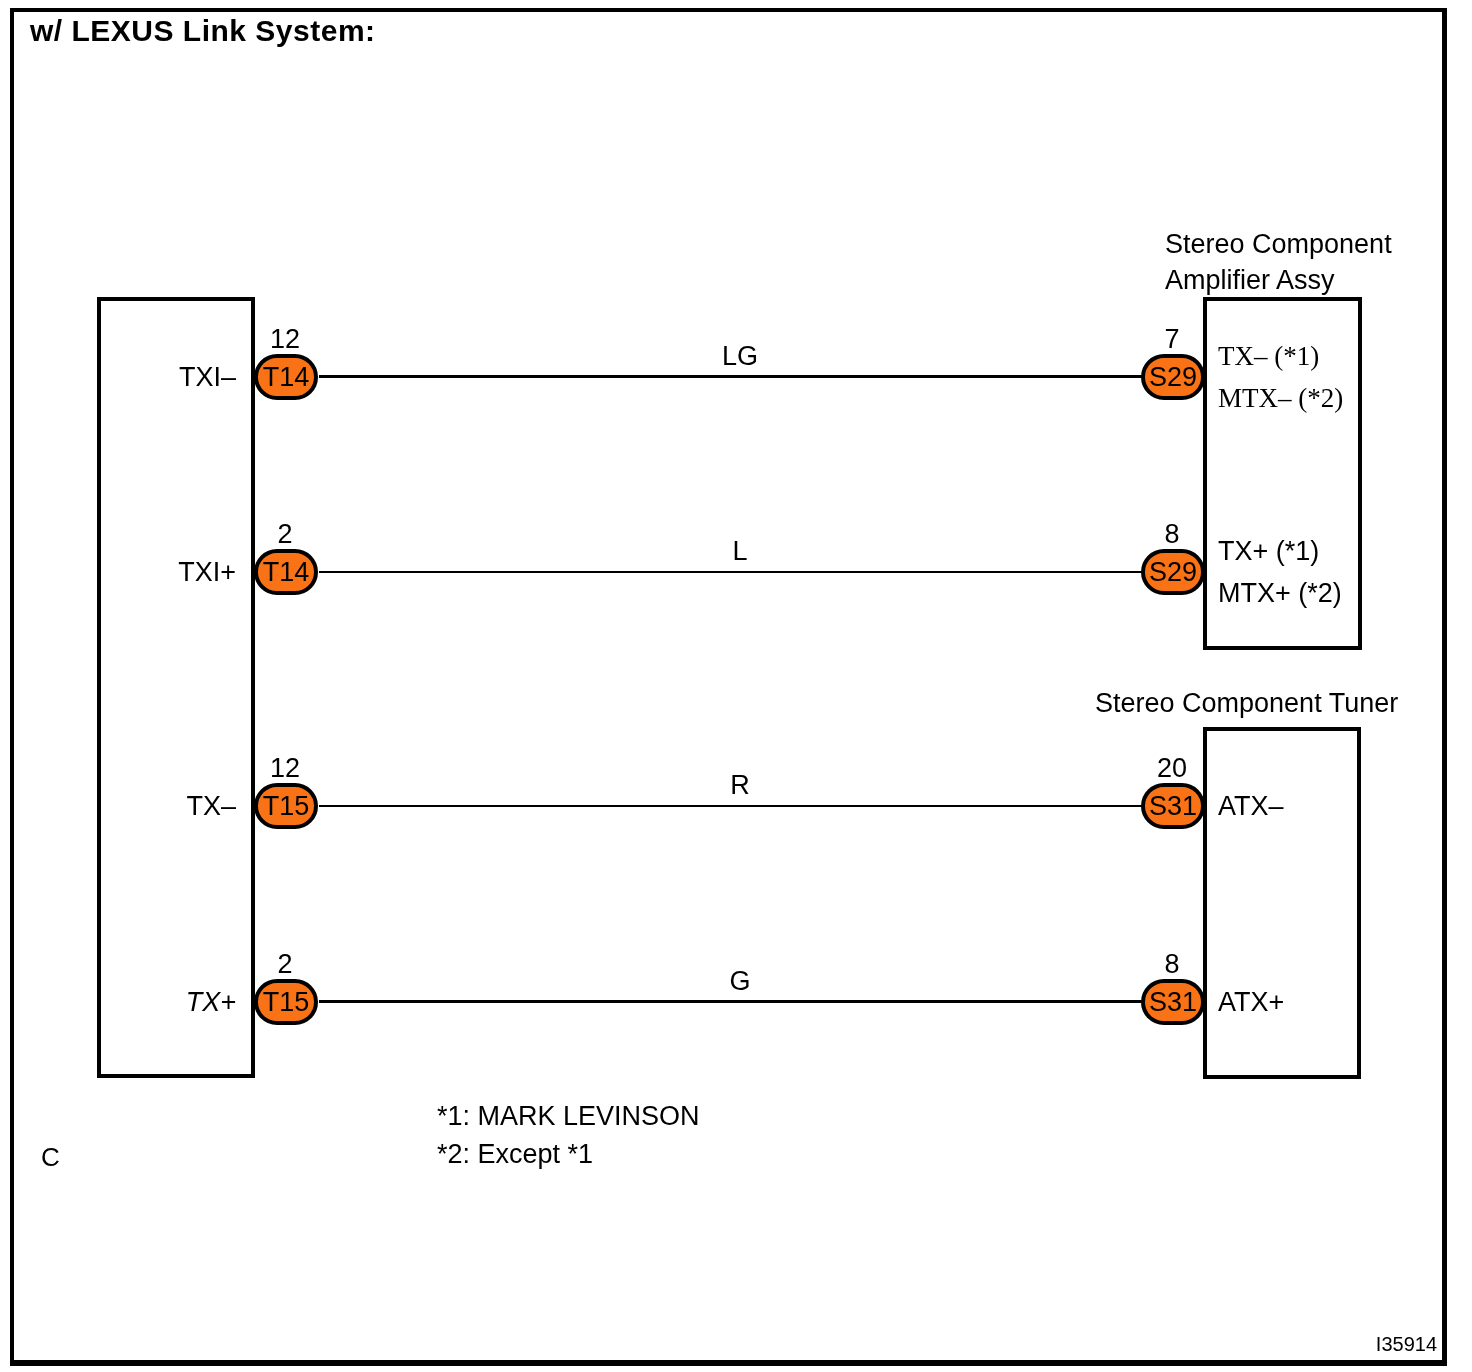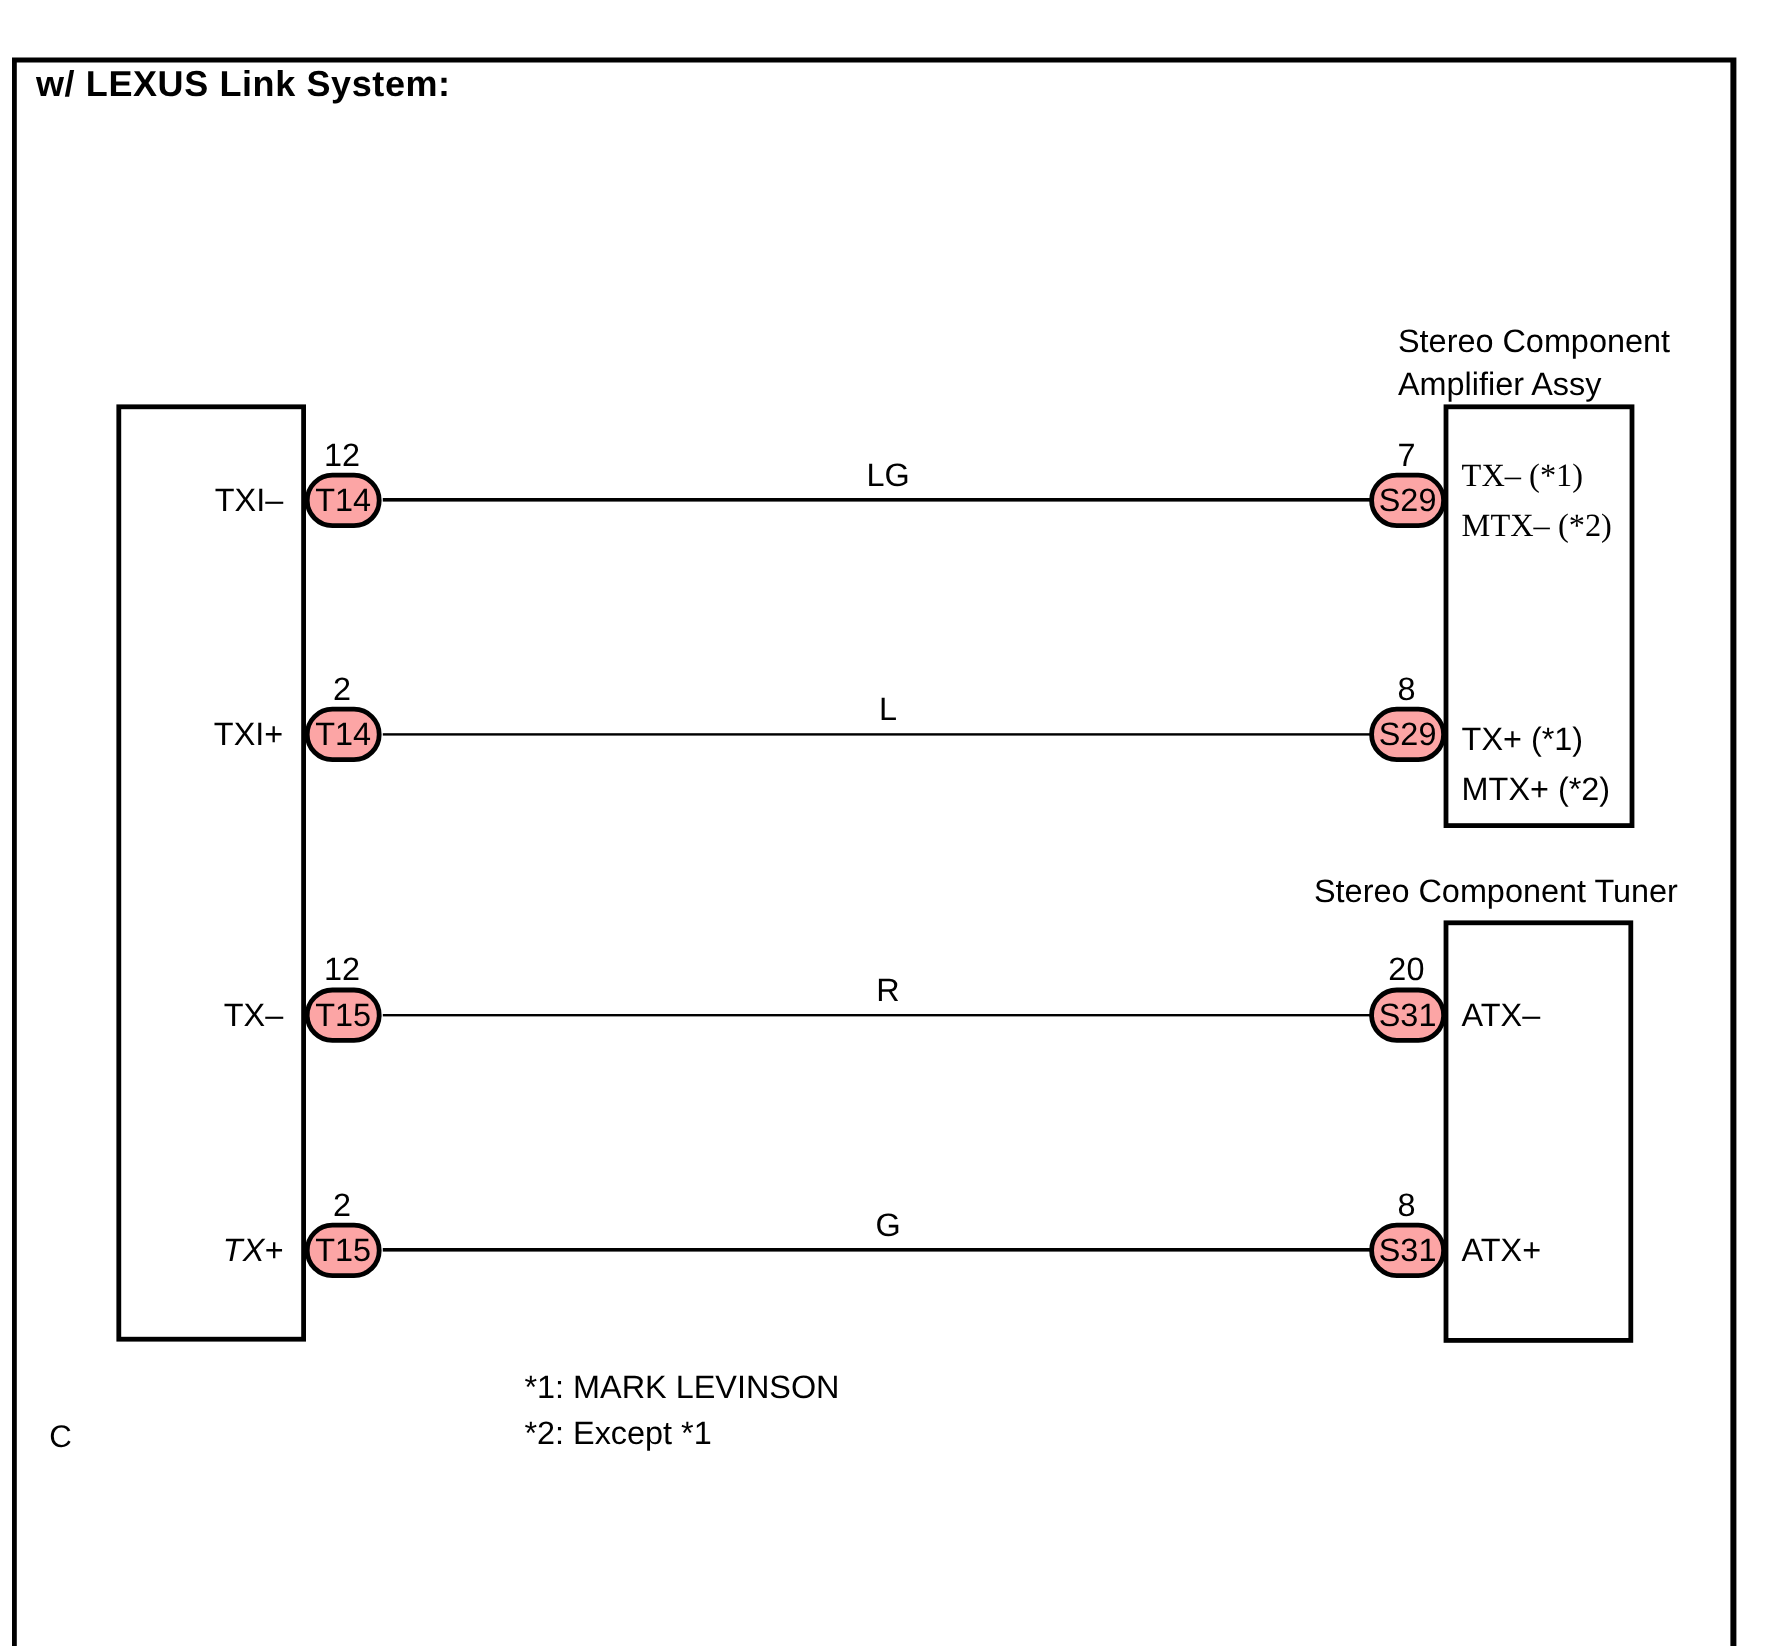--- a/index.html
+++ b/index.html
@@ -9,21 +9,21 @@
     font-family: "Liberation Sans", "DejaVu Sans", sans-serif;
     color: #000000;
   }
   .canvas {
     position: relative;
     width: 1472px;
     height: 1372px;
     background: #ffffff;
     overflow: hidden;
   }
-  .abs { position: absolute; margin-top: 40px; }
+  .abs { position: absolute; }
   .border-frame {
     left: 10px; top: 8px;
     width: 1428px; height: 1348px;
     border: 4px solid #000;
     border-bottom-width: 6px;
     border-right-width: 5px;
   }
   .title {
     left: 30px; top: 14px;
     font-size: 30px;
@@ -45,21 +45,21 @@
     text-align: center;
     font-size: 27px;
     line-height: 30px;
   }
   .oval {
     width: 64px;
     height: 46px;
     box-sizing: border-box;
     border: 4px solid #000;
     border-radius: 24px;
-    background: #fca5a5;
+    background: #f97316;
     font-size: 27px;
     display: flex;
     align-items: center;
     justify-content: center;
     z-index: 2;
   }
   .pin-label-left {
     width: 150px;
     text-align: right;
     font-size: 27px;
@@ -129,21 +129,21 @@
     <div>MTX– (*2)</div>
   </div>
 
   <div class="abs wire" style="left:319px; top:571px; width:824px; height:2px;"></div>
   <div class="abs wire-label" style="left:695px; top:534px;">L</div>
   <div class="abs pin-num" style="left:250px; top:519px;">2</div>
   <div class="abs oval" style="left:254px; top:549px;">T14</div>
   <div class="abs pin-label-left" style="left:86px; top:557px;">TXI+</div>
   <div class="abs pin-num" style="left:1137px; top:519px;">8</div>
   <div class="abs oval" style="left:1141px; top:549px;">S29</div>
-  <div class="abs pin-label-right" style="left:1218px; top:555px;">
+  <div class="abs pin-label-right" style="left:1218px; top:530px;">
     <div>TX+ (*1)</div>
     <div>MTX+ (*2)</div>
   </div>
 
   <div class="abs wire" style="left:319px; top:805px; width:824px; height:2px;"></div>
   <div class="abs wire-label" style="left:695px; top:768px;">R</div>
   <div class="abs pin-num" style="left:250px; top:753px;">12</div>
   <div class="abs oval" style="left:254px; top:783px;">T15</div>
   <div class="abs pin-label-left" style="left:86px; top:791px;">TX–</div>
   <div class="abs pin-num" style="left:1137px; top:753px;">20</div>

